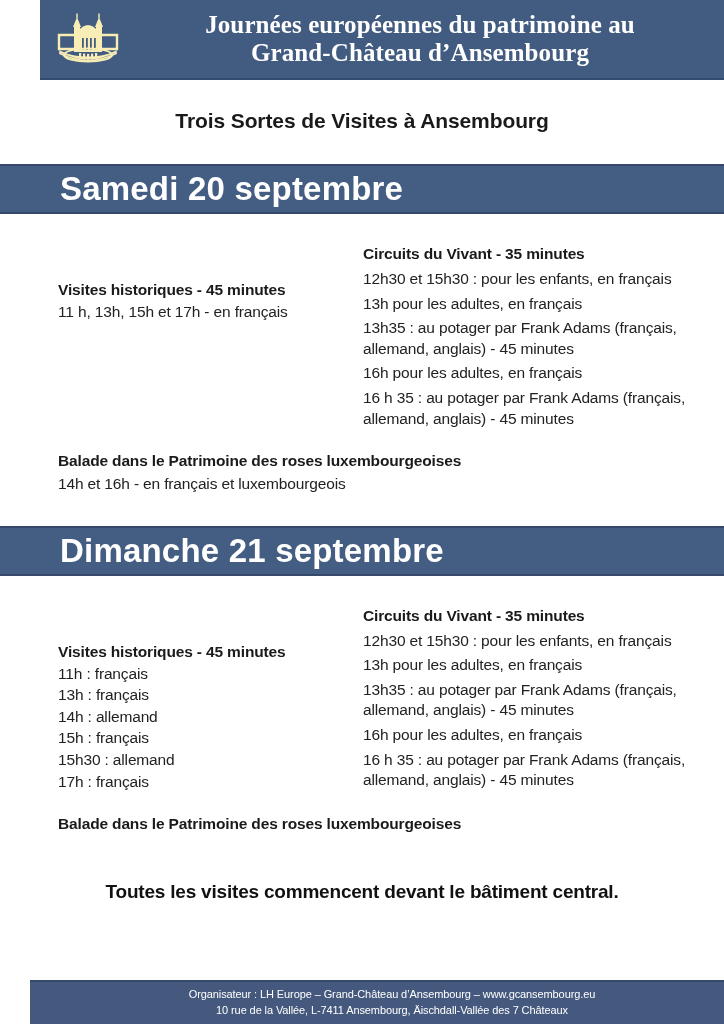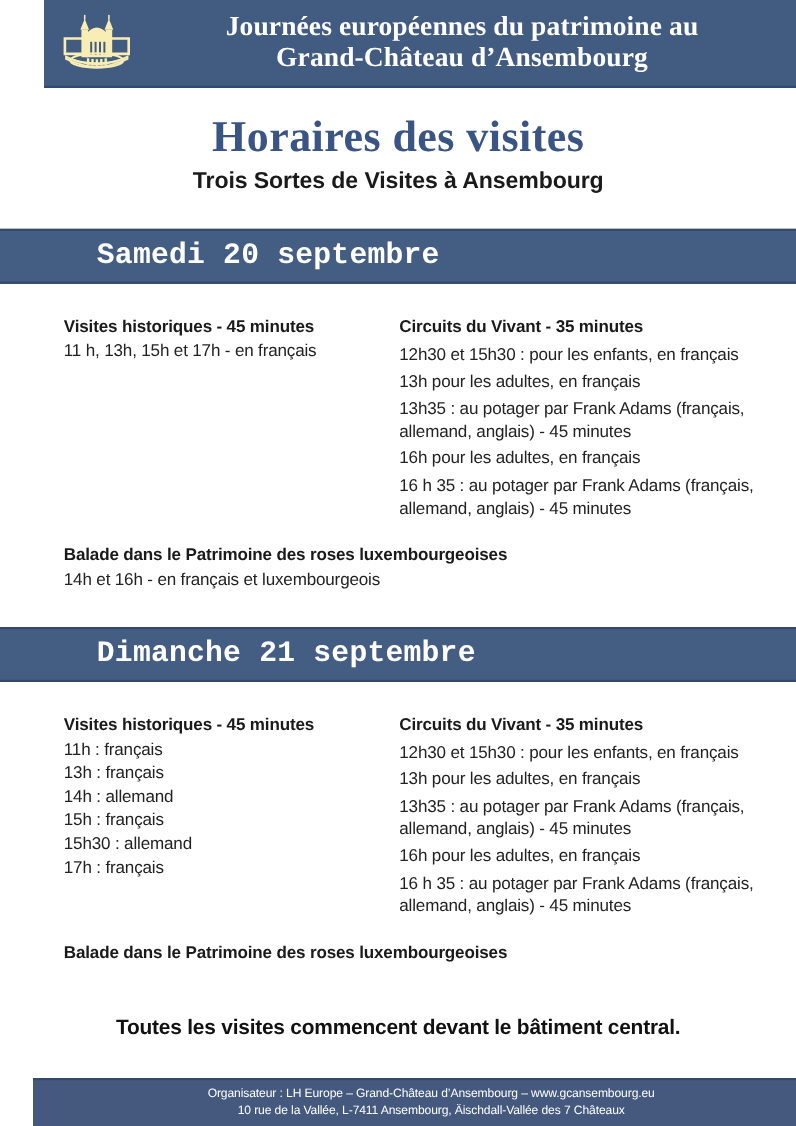--- a/index.html
+++ b/index.html
@@ -82,38 +82,38 @@
     height: 50px;
     background: #445d82;
     border-top: 2px solid #36496a;
     border-bottom: 2px solid #36496a;
     box-sizing: border-box;
     display: flex;
     align-items: center;
   }
   .day-banner-label {
     color: #ffffff;
-    font-family: Liberation Mono, monospace;
-    font-weight: bold;
-    font-size: 27px;
-    padding-left: 88px;
+    font-family: Liberation Sans, sans-serif;
+    font-weight: bold;
+    font-size: 33px;
+    padding-left: 60px;
     letter-spacing: 0.2px;
   }
   #banner-samedi { margin-top: 31px; }
   #banner-dimanche { margin-top: 31px; }
 
   
   .day-body {
     padding: 0 20px 0 58px;
   }
   .cols {
     display: flex;
     padding-top: 30px;
   }
-  .col-left { width: 303px; min-width: 303px; }
+  .col-left { width: 303px; min-width: 303px; margin-top: 36px; }
   .col-right { flex: 1; padding-left: 2px; }
 
   .block-head {
     font-weight: bold;
     font-size: 15.5px;
     color: #1a1a1a;
     letter-spacing: -0.15px;
     line-height: 1.35;
   }
   .block-line {
@@ -204,21 +204,20 @@
       </g>
     </svg>
   </div>
   <div class="header-titles">
     <div class="header-line1">Journées européennes du patrimoine au</div>
     <div class="header-line2">Grand-Château d’Ansembourg</div>
   </div>
 </div>
 
 <div class="title-zone">
-  <div class="page-title">Horaires des visites</div>
   <div class="page-subtitle">Trois Sortes de Visites à Ansembourg</div>
 </div>
 
 <div class="day-banner" id="banner-samedi">
   <div class="day-banner-label">Samedi 20 septembre</div>
 </div>
 
 <div class="day-body">
   <div class="cols">
     <div class="col-left">

